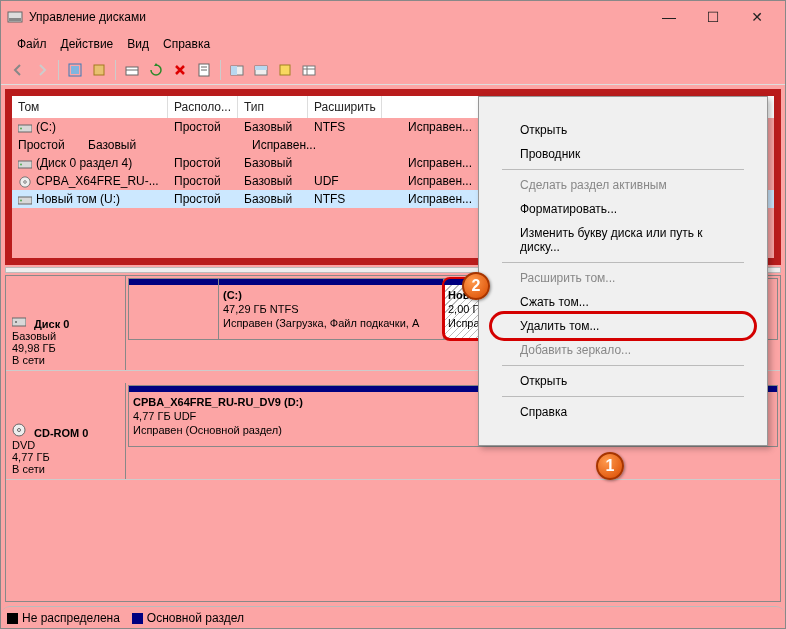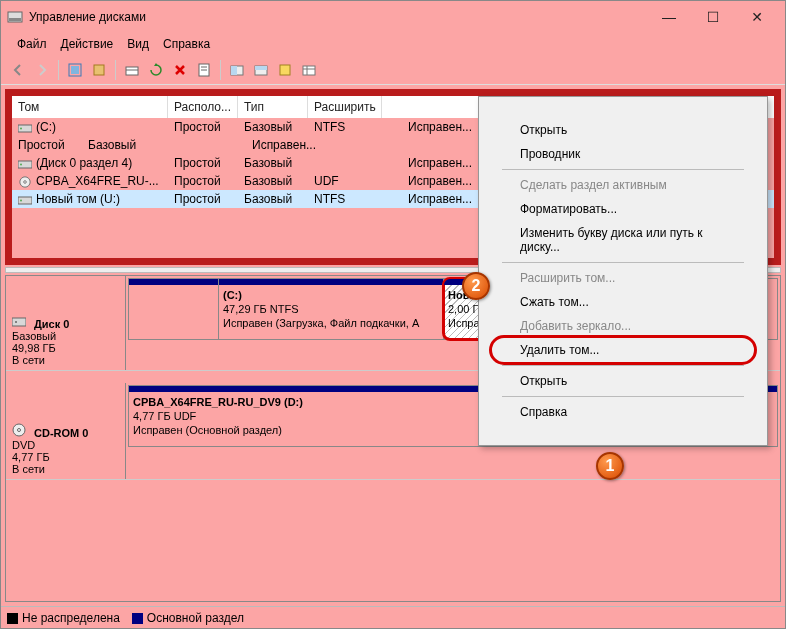--- a/index.html
+++ b/index.html
@@ -34,21 +34,21 @@
 .dbody { flex: 1; padding: 2px; }
 .dstrip { height: 62px; display: flex; border: 1px solid #888; }
 .dbar { height: 6px; background: #000080; }
 .part { border-right: 1px solid #888; padding: 2px 4px; font-size: 11px; overflow: hidden; position: relative; }
 .part:last-child { border-right: none; }
 .part .dbar { position: absolute; top: 0; left: 0; right: 0; }
 .part-content { margin-top: 8px; line-height: 1.25; }
 .hatched { background: repeating-linear-gradient(135deg, #fff 0 4px, #bbb 4px 5px); }
 .part.highlight { outline: 3px solid #d40000; outline-offset: -1px; z-index: 5; border-radius: 6px; }
 .badge { position: absolute; width: 28px; height: 28px; border-radius: 50%; background: radial-gradient(circle at 35% 30%, #ff9a4d, #d94a00); color: #fff; font-weight: bold; display: flex; align-items: center; justify-content: center; font-size: 16px; border: 2px solid #a63500; box-shadow: 1px 1px 3px rgba(0,0,0,.4); z-index: 60; }
-.legend { height: 22px; border-top: 1px solid #bbb; display: flex; align-items: center; padding: 0 6px; gap: 12px; font-size: 12px; }
+.legend { height: 22px; border-top: 1px solid #bbb; display: flex; align-items: center; padding: 0 6px; gap: 12px; font-size: 12px; border-radius: 9px; }
 .legend .sq { width: 11px; height: 11px; display: inline-block; margin-right: 4px; vertical-align: middle; }
 .ctxmenu { position: absolute; top: 96px; left: 478px; width: 290px; background: #f0f0f0; border: 1px solid #979797; box-shadow: 3px 3px 6px rgba(0,0,0,.25); padding: 21px; z-index: 50; }
 .ctxmenu .mi { padding: 5px 20px; font-size: 12px; cursor: default; }
 .ctxmenu .mi.dis { color: #888; }
 .ctxmenu hr { border: none; border-top: 1px solid #bbb; margin: 3px 2px; }
 .ctxmenu .mi.highlight { outline: 3px solid #d40000; border-radius: 14px; margin: 0 -8px; padding: 5px 28px; }
 </style>
 </head>
 <body>
 
@@ -283,22 +283,22 @@
 <div class="ctxmenu">
   <div class="mi">Открыть</div>
   <div class="mi">Проводник</div>
   <hr>
   <div class="mi dis">Сделать раздел активным</div>
   <div class="mi">Форматировать...</div>
   <div class="mi">Изменить букву диска или путь к диску...</div>
   <hr>
   <div class="mi dis">Расширить том...</div>
   <div class="mi">Сжать том...</div>
+  <div class="mi highlight">Удалить том...</div>
   <div class="mi dis">Добавить зеркало...</div>
-  <div class="mi highlight">Удалить том...</div>
   <hr>
   <div class="mi">Открыть</div>
   <hr>
   <div class="mi">Справка</div>
 </div>
 
 <div class="badge" style="top:452px; left:596px">1</div>
 <div class="badge" style="top:272px; left:462px">2</div>
 
 </body></html>

